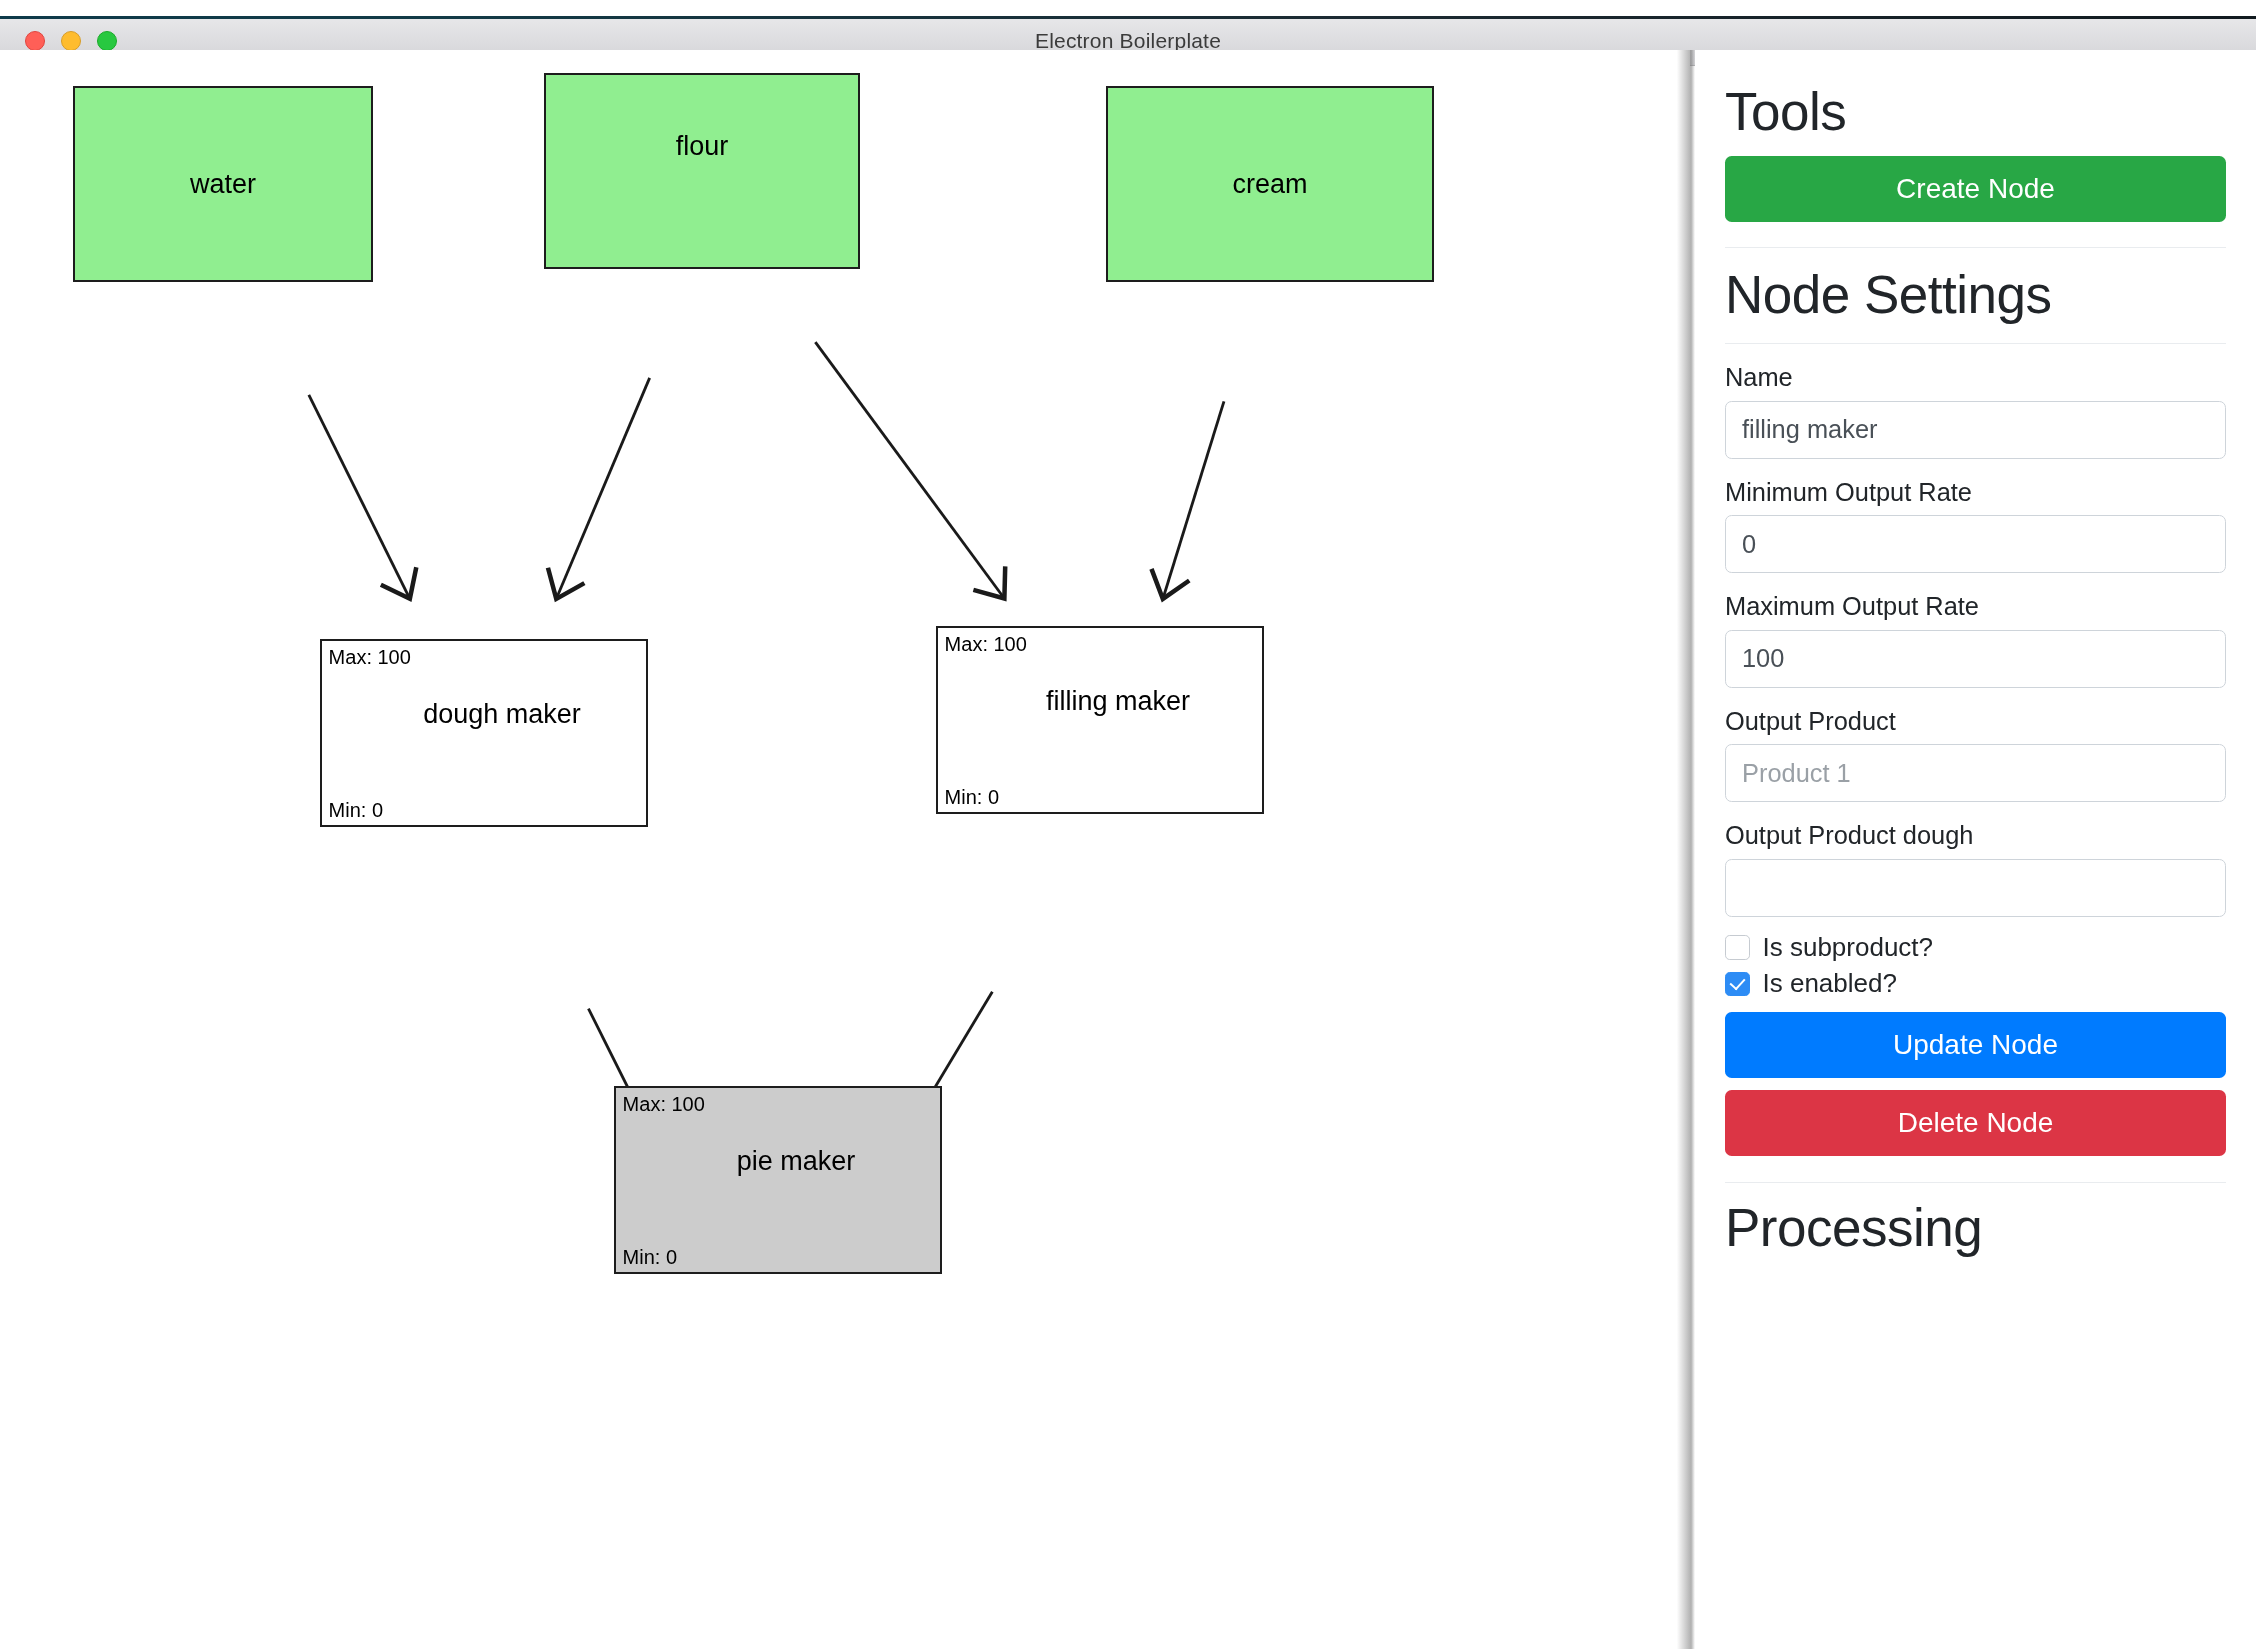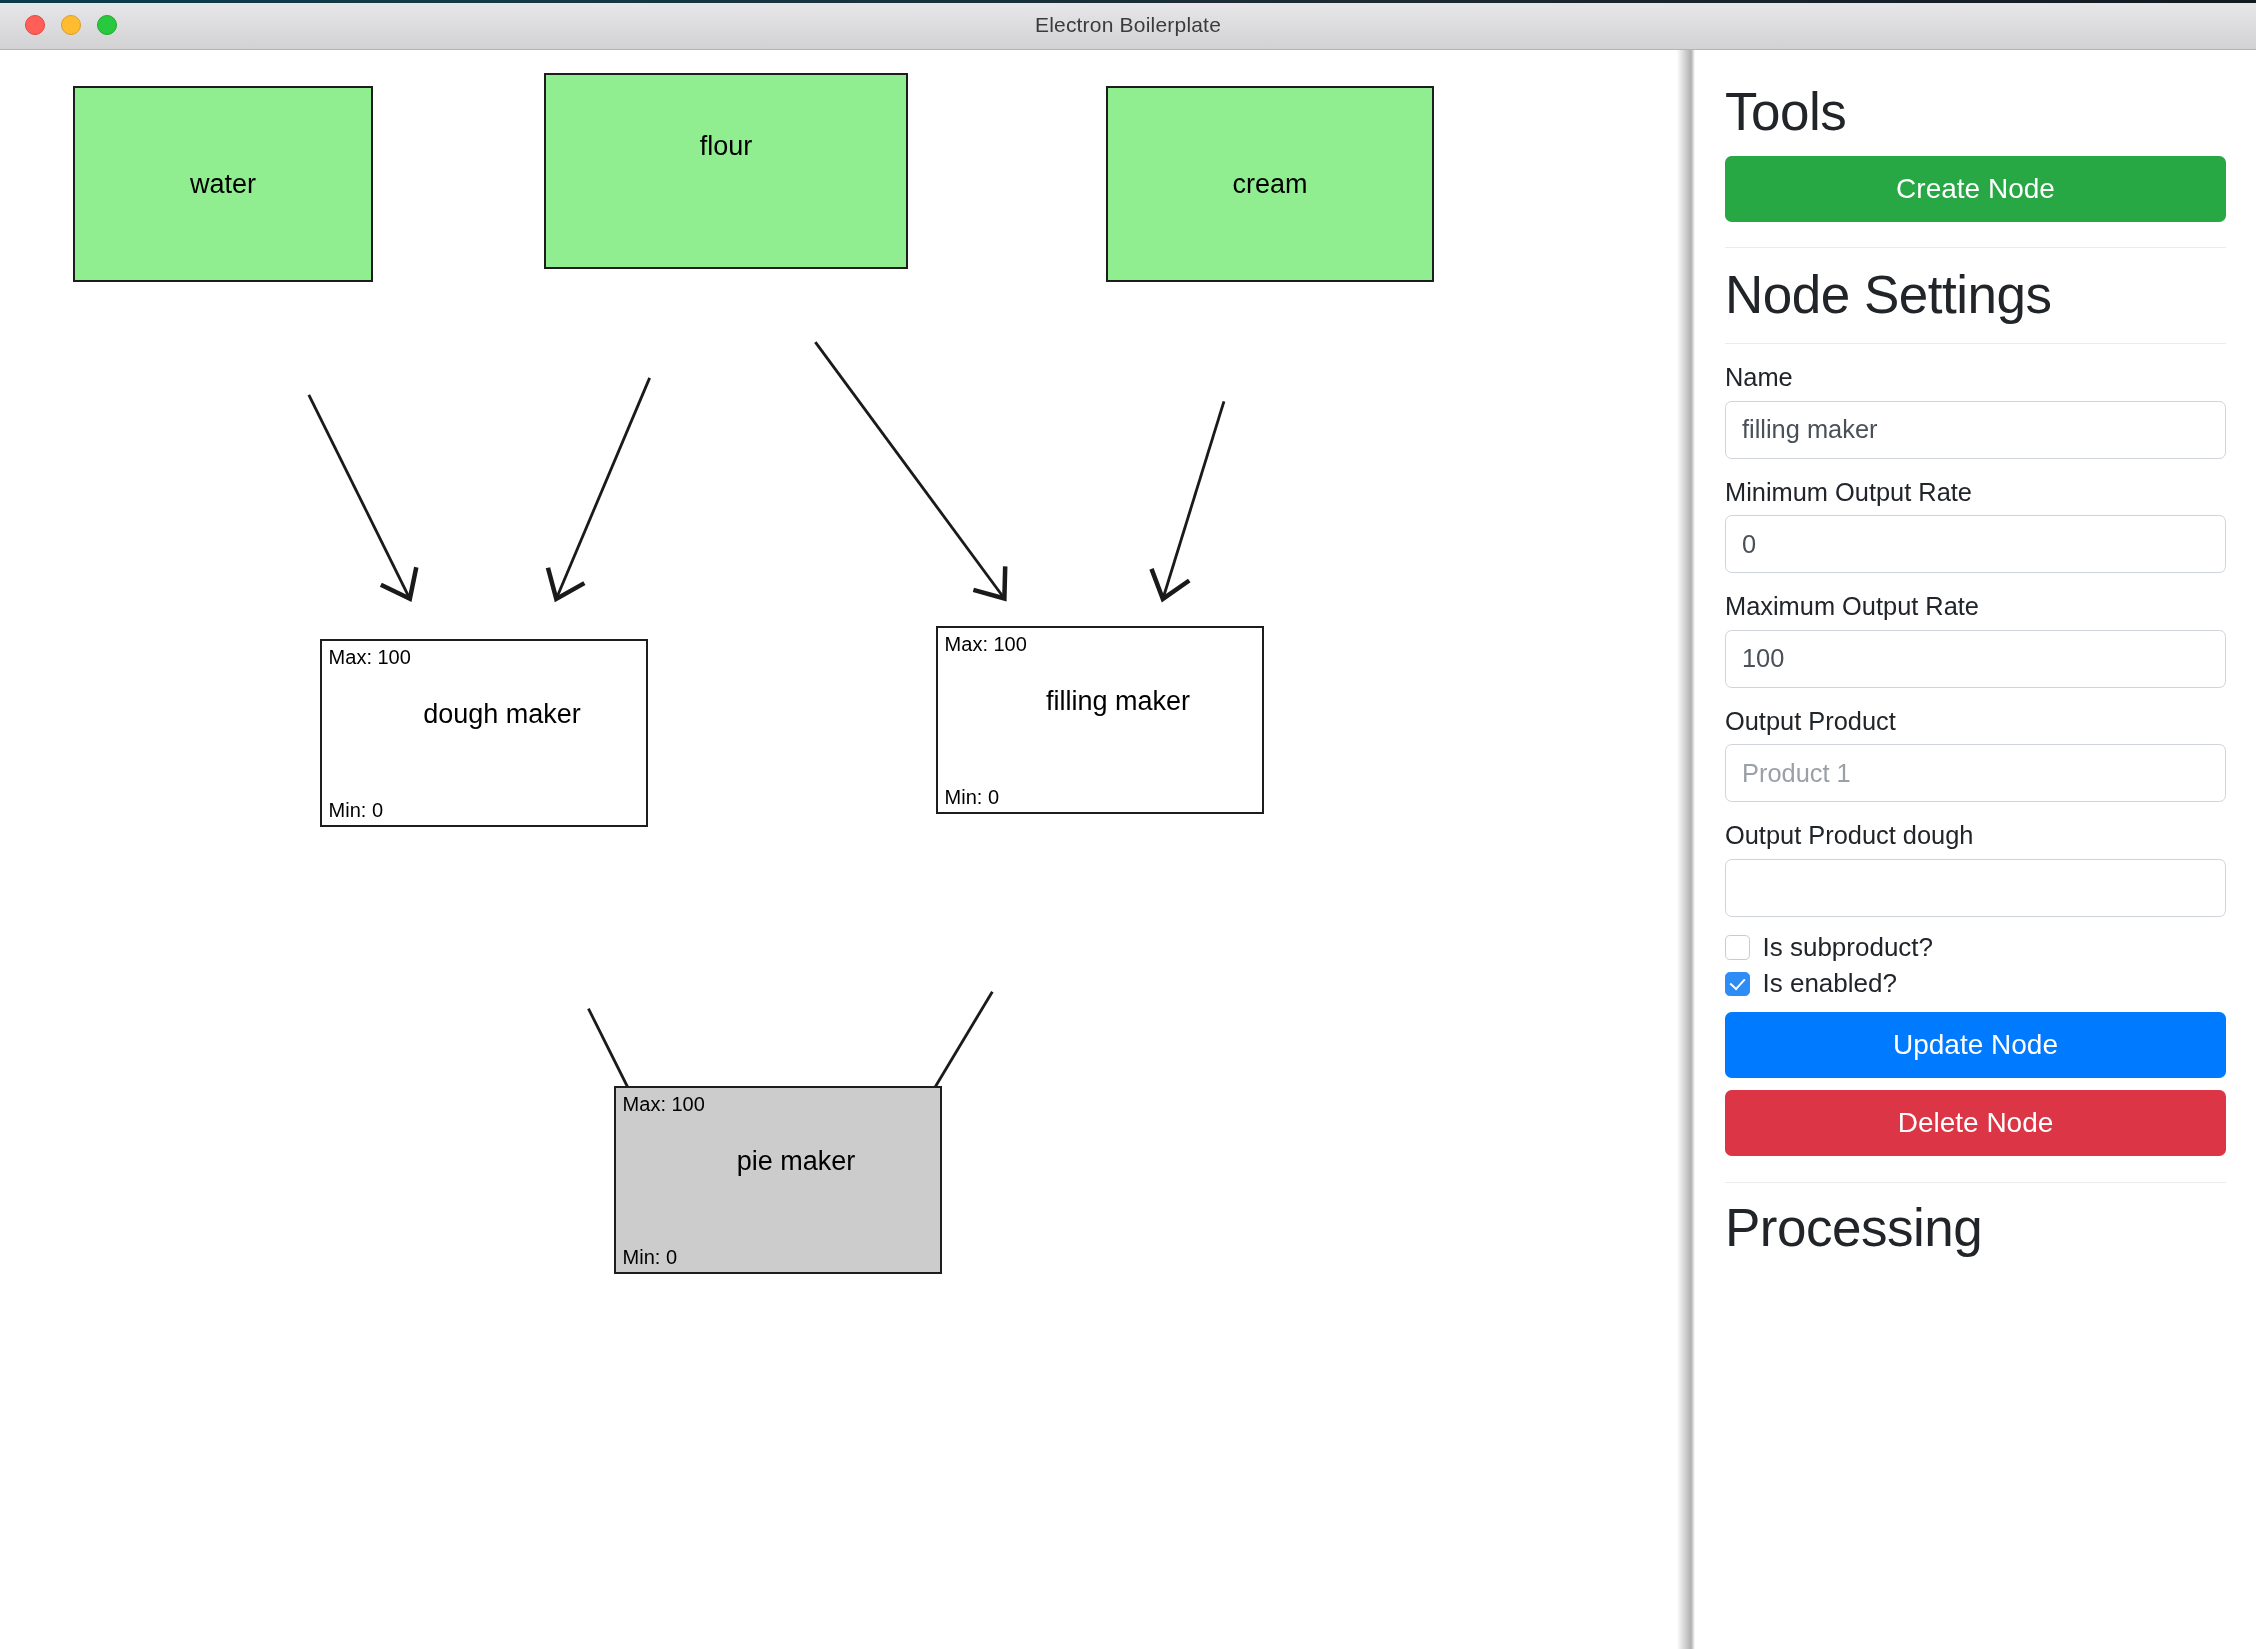--- a/index.html
+++ b/index.html
@@ -14,21 +14,21 @@
   #app {
     position: relative;
     width: 2256px;
     height: 1650px;
     background: #ffffff;
   }
 
   
   .titlebar {
     position: absolute;
-    top: 0; left: 0;
+    top: 16px; left: 0;
     width: 2256px;
     height: 50px;
     background: linear-gradient(to bottom, #e8e8ea 0%, #dcdcdf 55%, #d2d2d5 100%);
     border-bottom: 0.9px solid #b4b4b6;
     display: flex;
     align-items: center;
   }
   .titlebar-topline {
     position: absolute;
     top: 0; left: 0;
@@ -249,21 +249,21 @@
         <path d="M1300,373 L1236,580"></path>
         <path d="M625,1018 L716,1200"></path>
         <path d="M1054,1000 L934,1200"></path>
       </g>
     </svg>
 
     <div class="node source" style="left:73px; top:36px; width:300px; height:196px;">
       <div class="node-title">water</div>
     </div>
 
-    <div class="node source" style="left:544px; top:22.6px; width:364px; height:196px;">
+    <div class="node source" style="left:544px; top:22.6px; width:316px; height:196px;">
       <div class="node-title" style="top:56px; transform:none;">flour</div>
     </div>
 
     <div class="node source" style="left:1106px; top:36px; width:328px; height:196px;">
       <div class="node-title">cream</div>
     </div>
 
     <div class="node proc" style="left:320px; top:589px; width:328px; height:188px;">
       <div class="node-max">Max: 100</div>
       <div class="node-title">dough maker</div>

